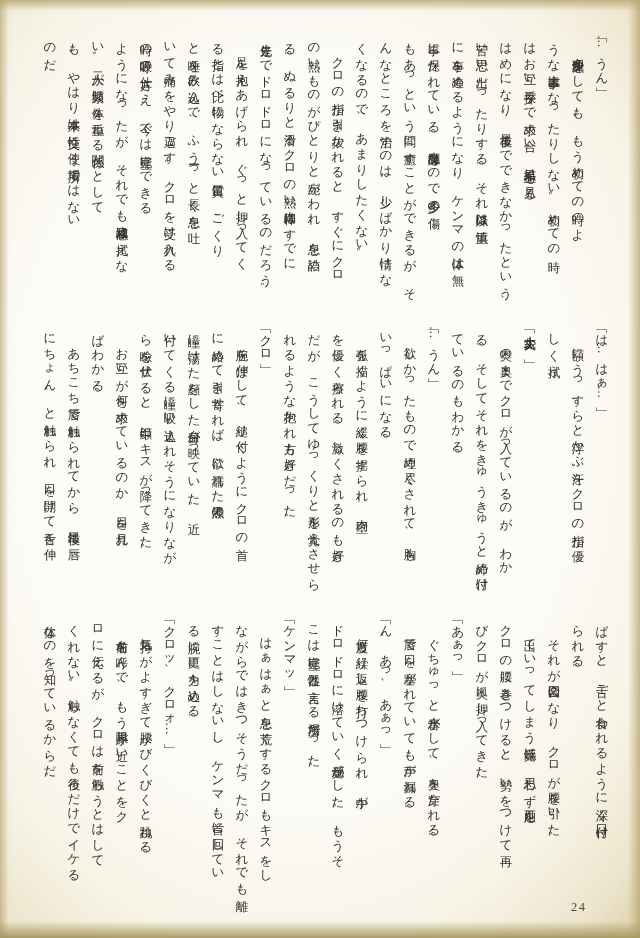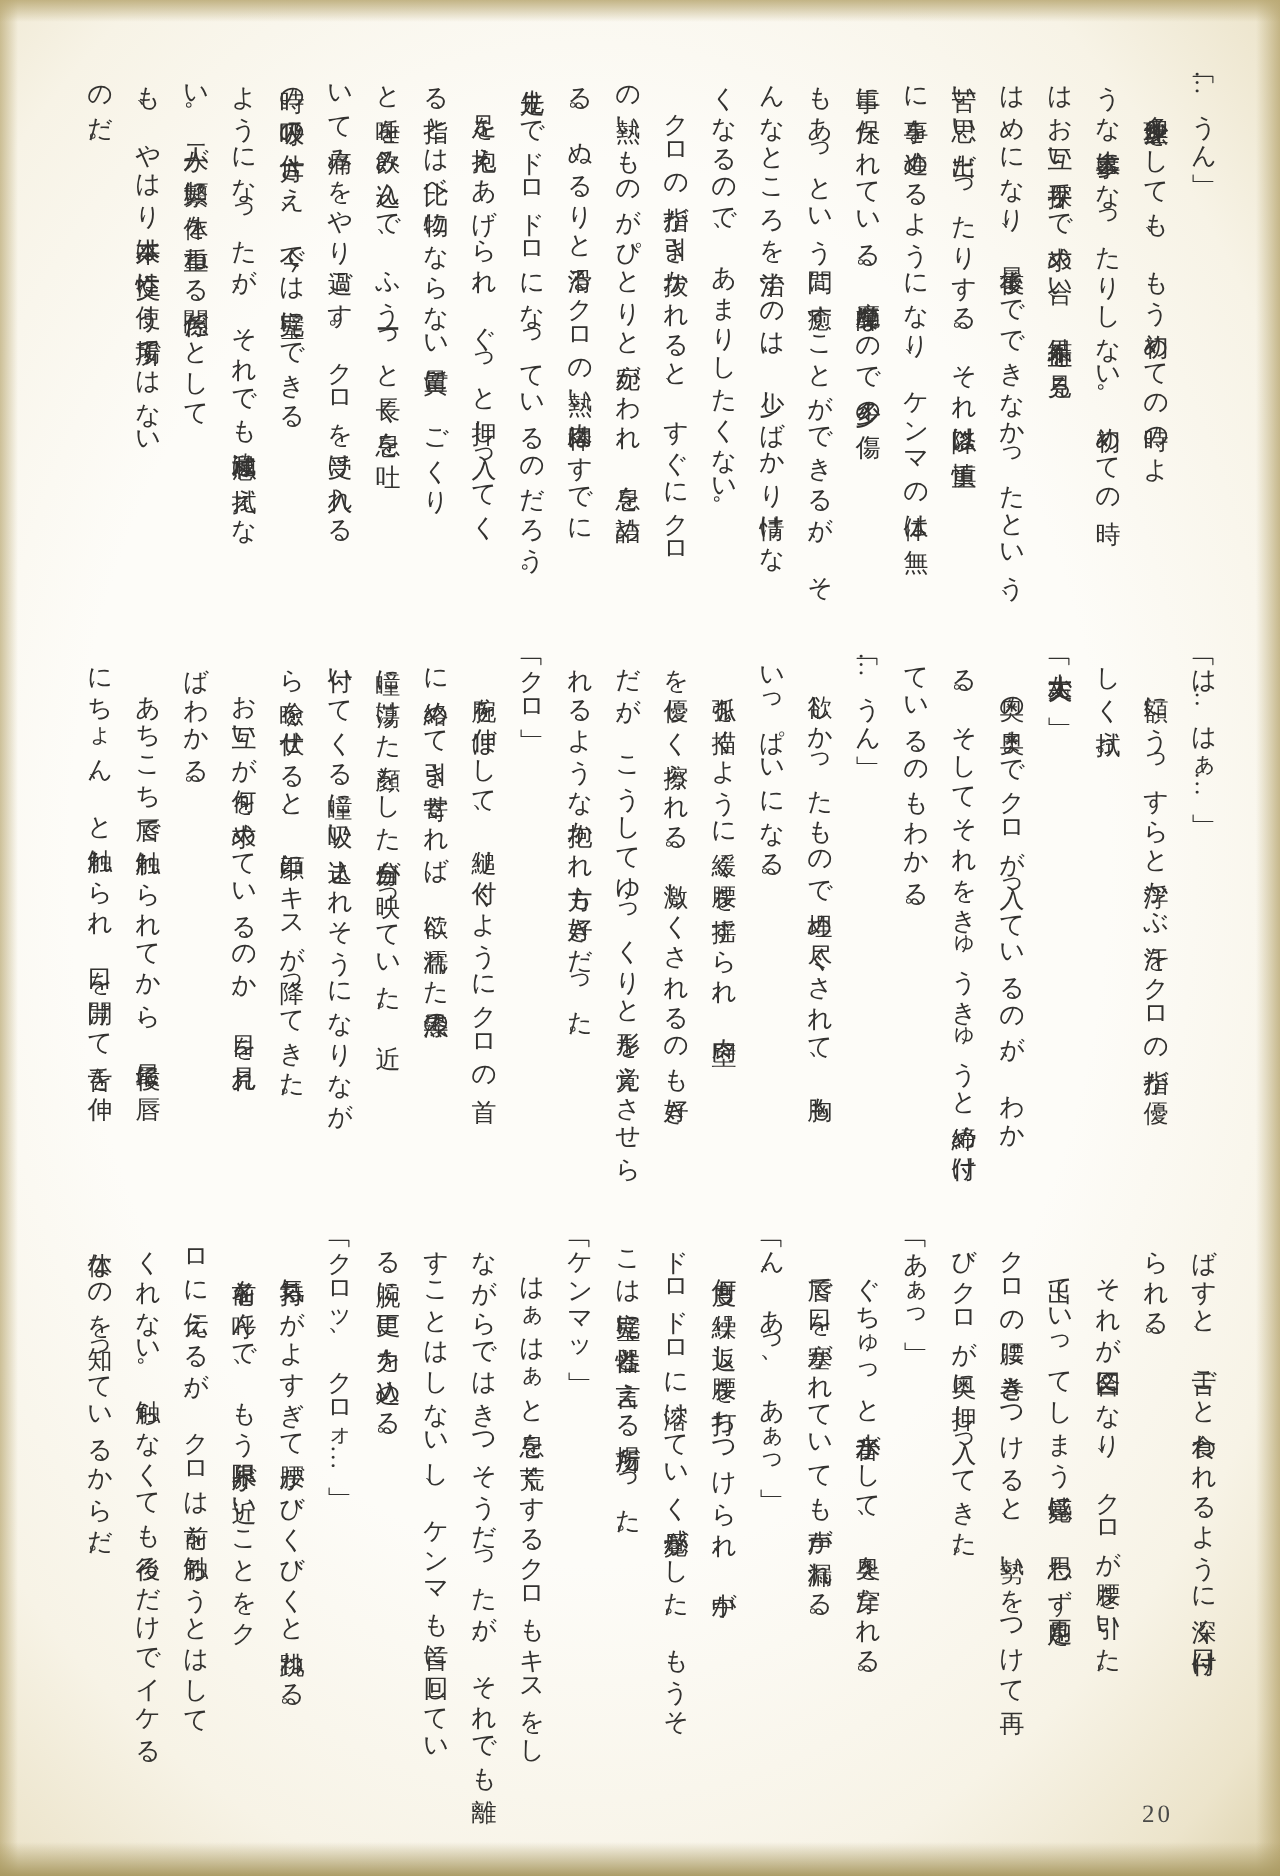--- a/index.html
+++ b/index.html
@@ -128,15 +128,15 @@
     <p>すことはしないし、ケンマも首に回してい</p>
     <p>る腕に更に力を込める。</p>
     <p>「クロッ、クロォ…」</p>
     <p>　気持ちがよすぎて腰がびくびくと跳ねる。</p>
     <p>　名前を呼んで、もう限界が近いことをク</p>
     <p>ロに伝えるが、クロは前を触ろうとはして</p>
     <p>くれない。触らなくても後ろだけでイケる</p>
     <p>体なのを知っているからだ。</p>
   </section>
 
-  <div class="pagenum">20</div>
+  <div class="pagenum">24</div>
 
 </div>
 
 </body></html>

